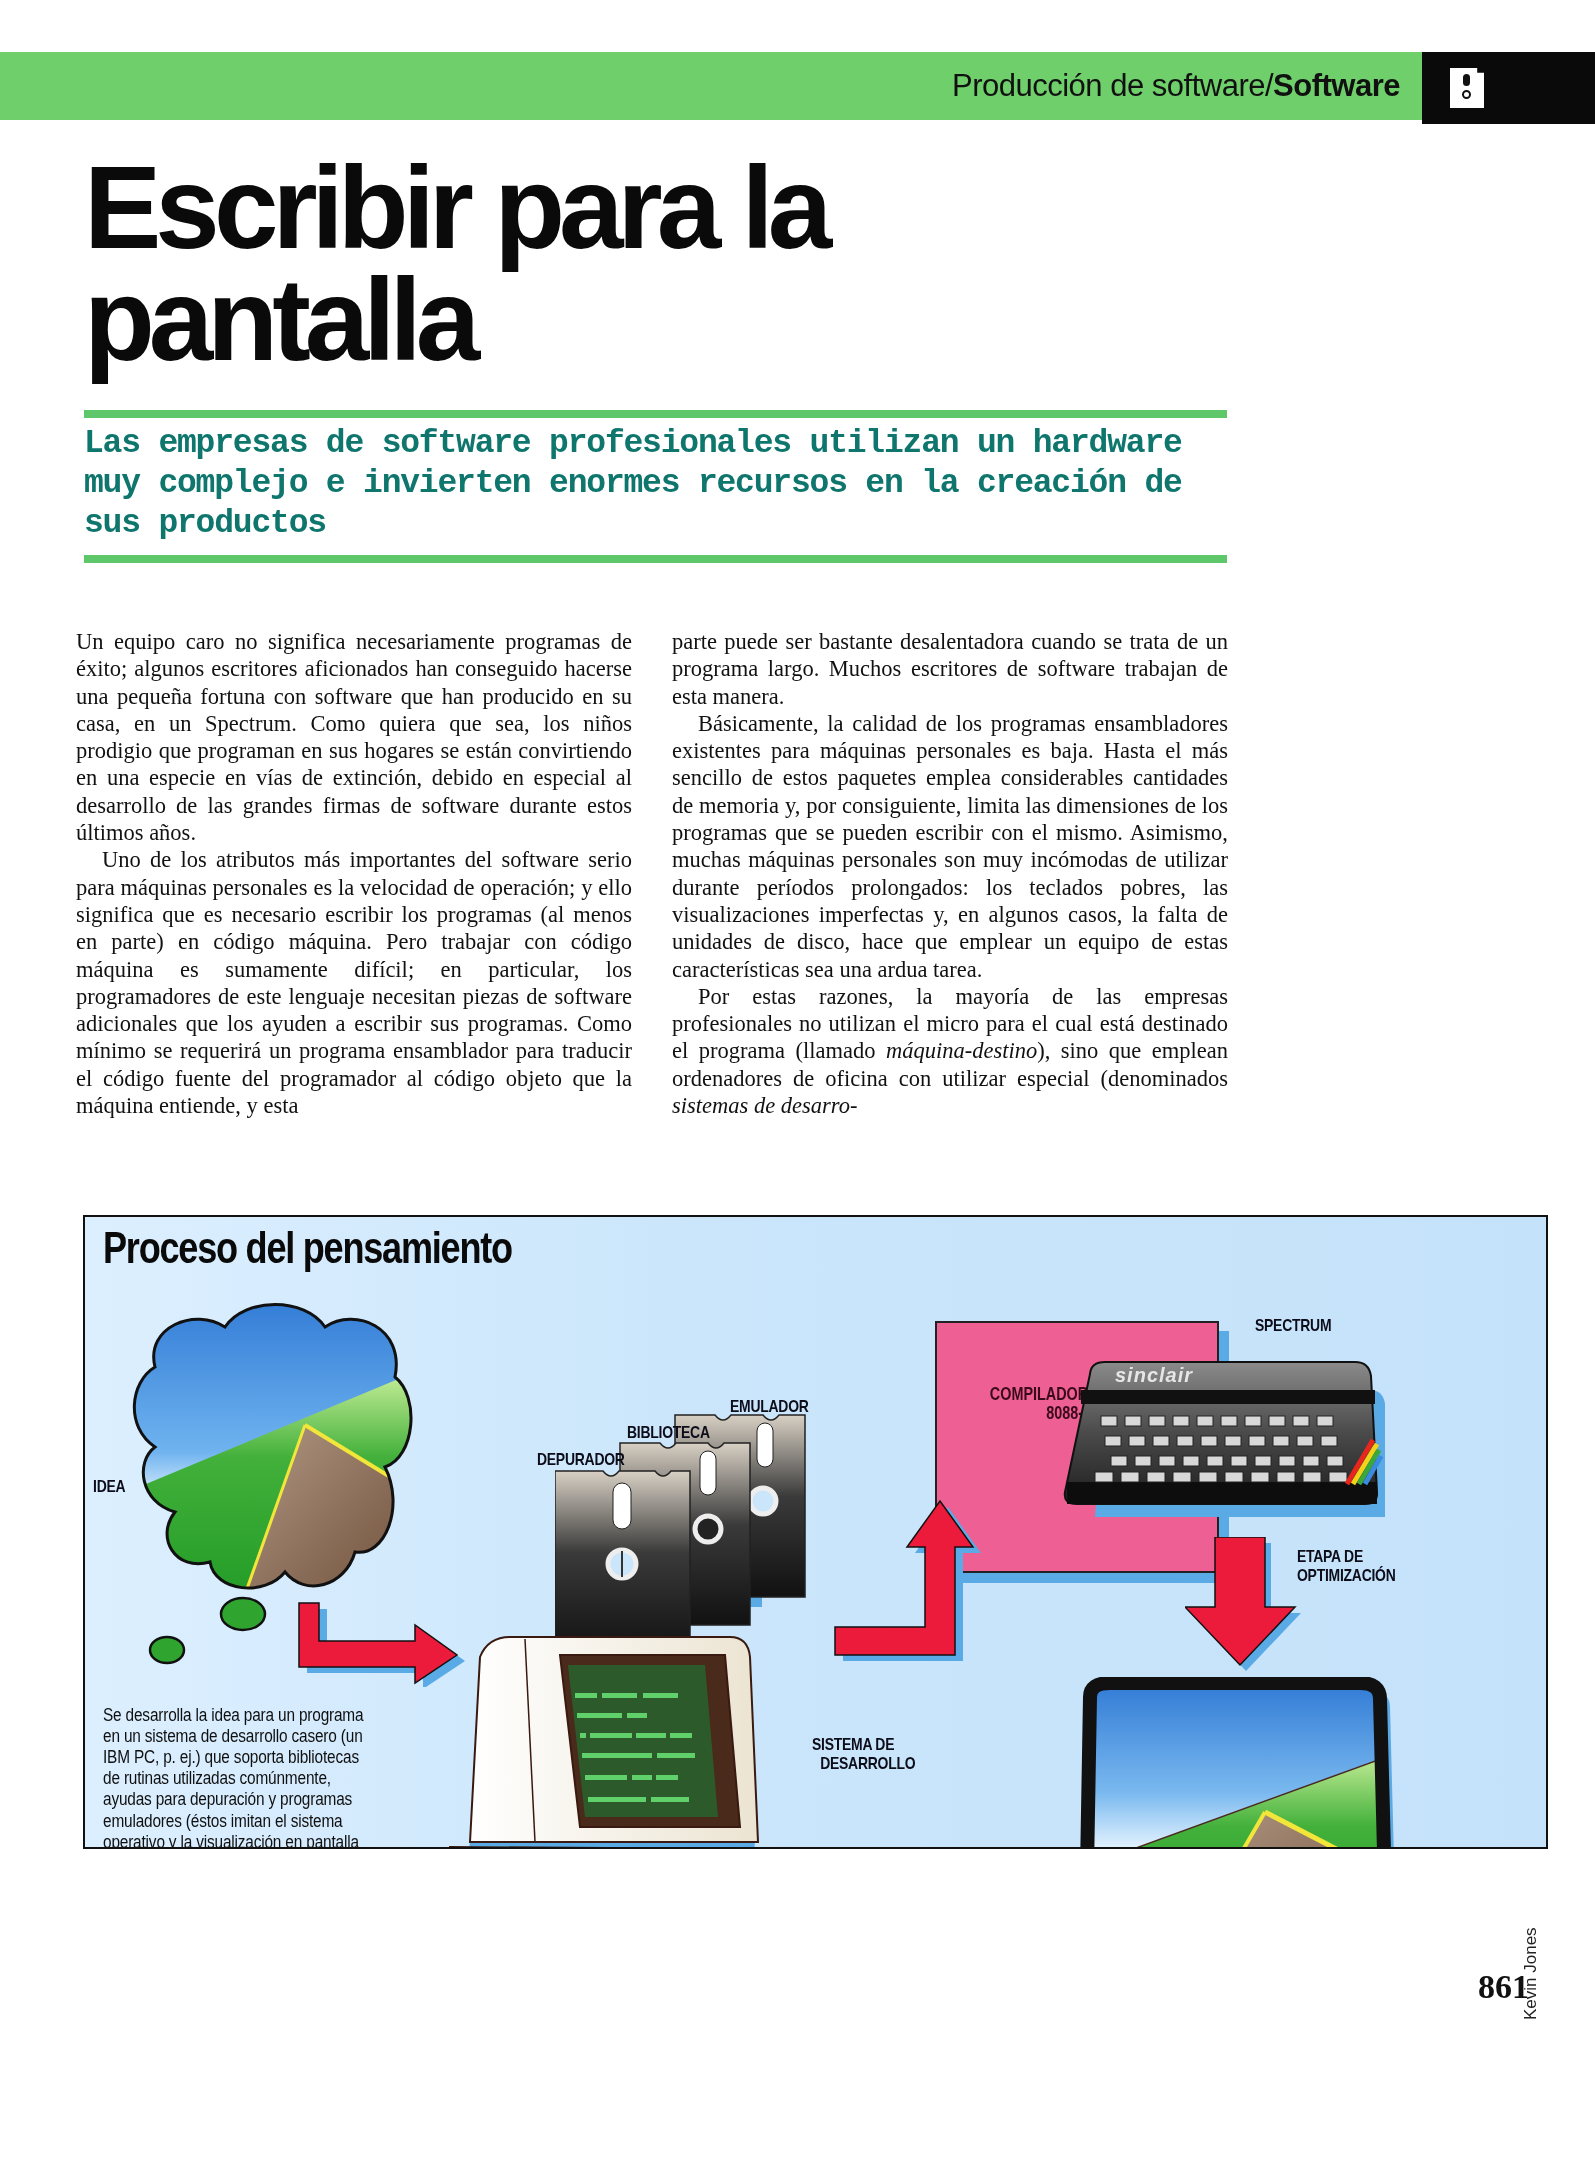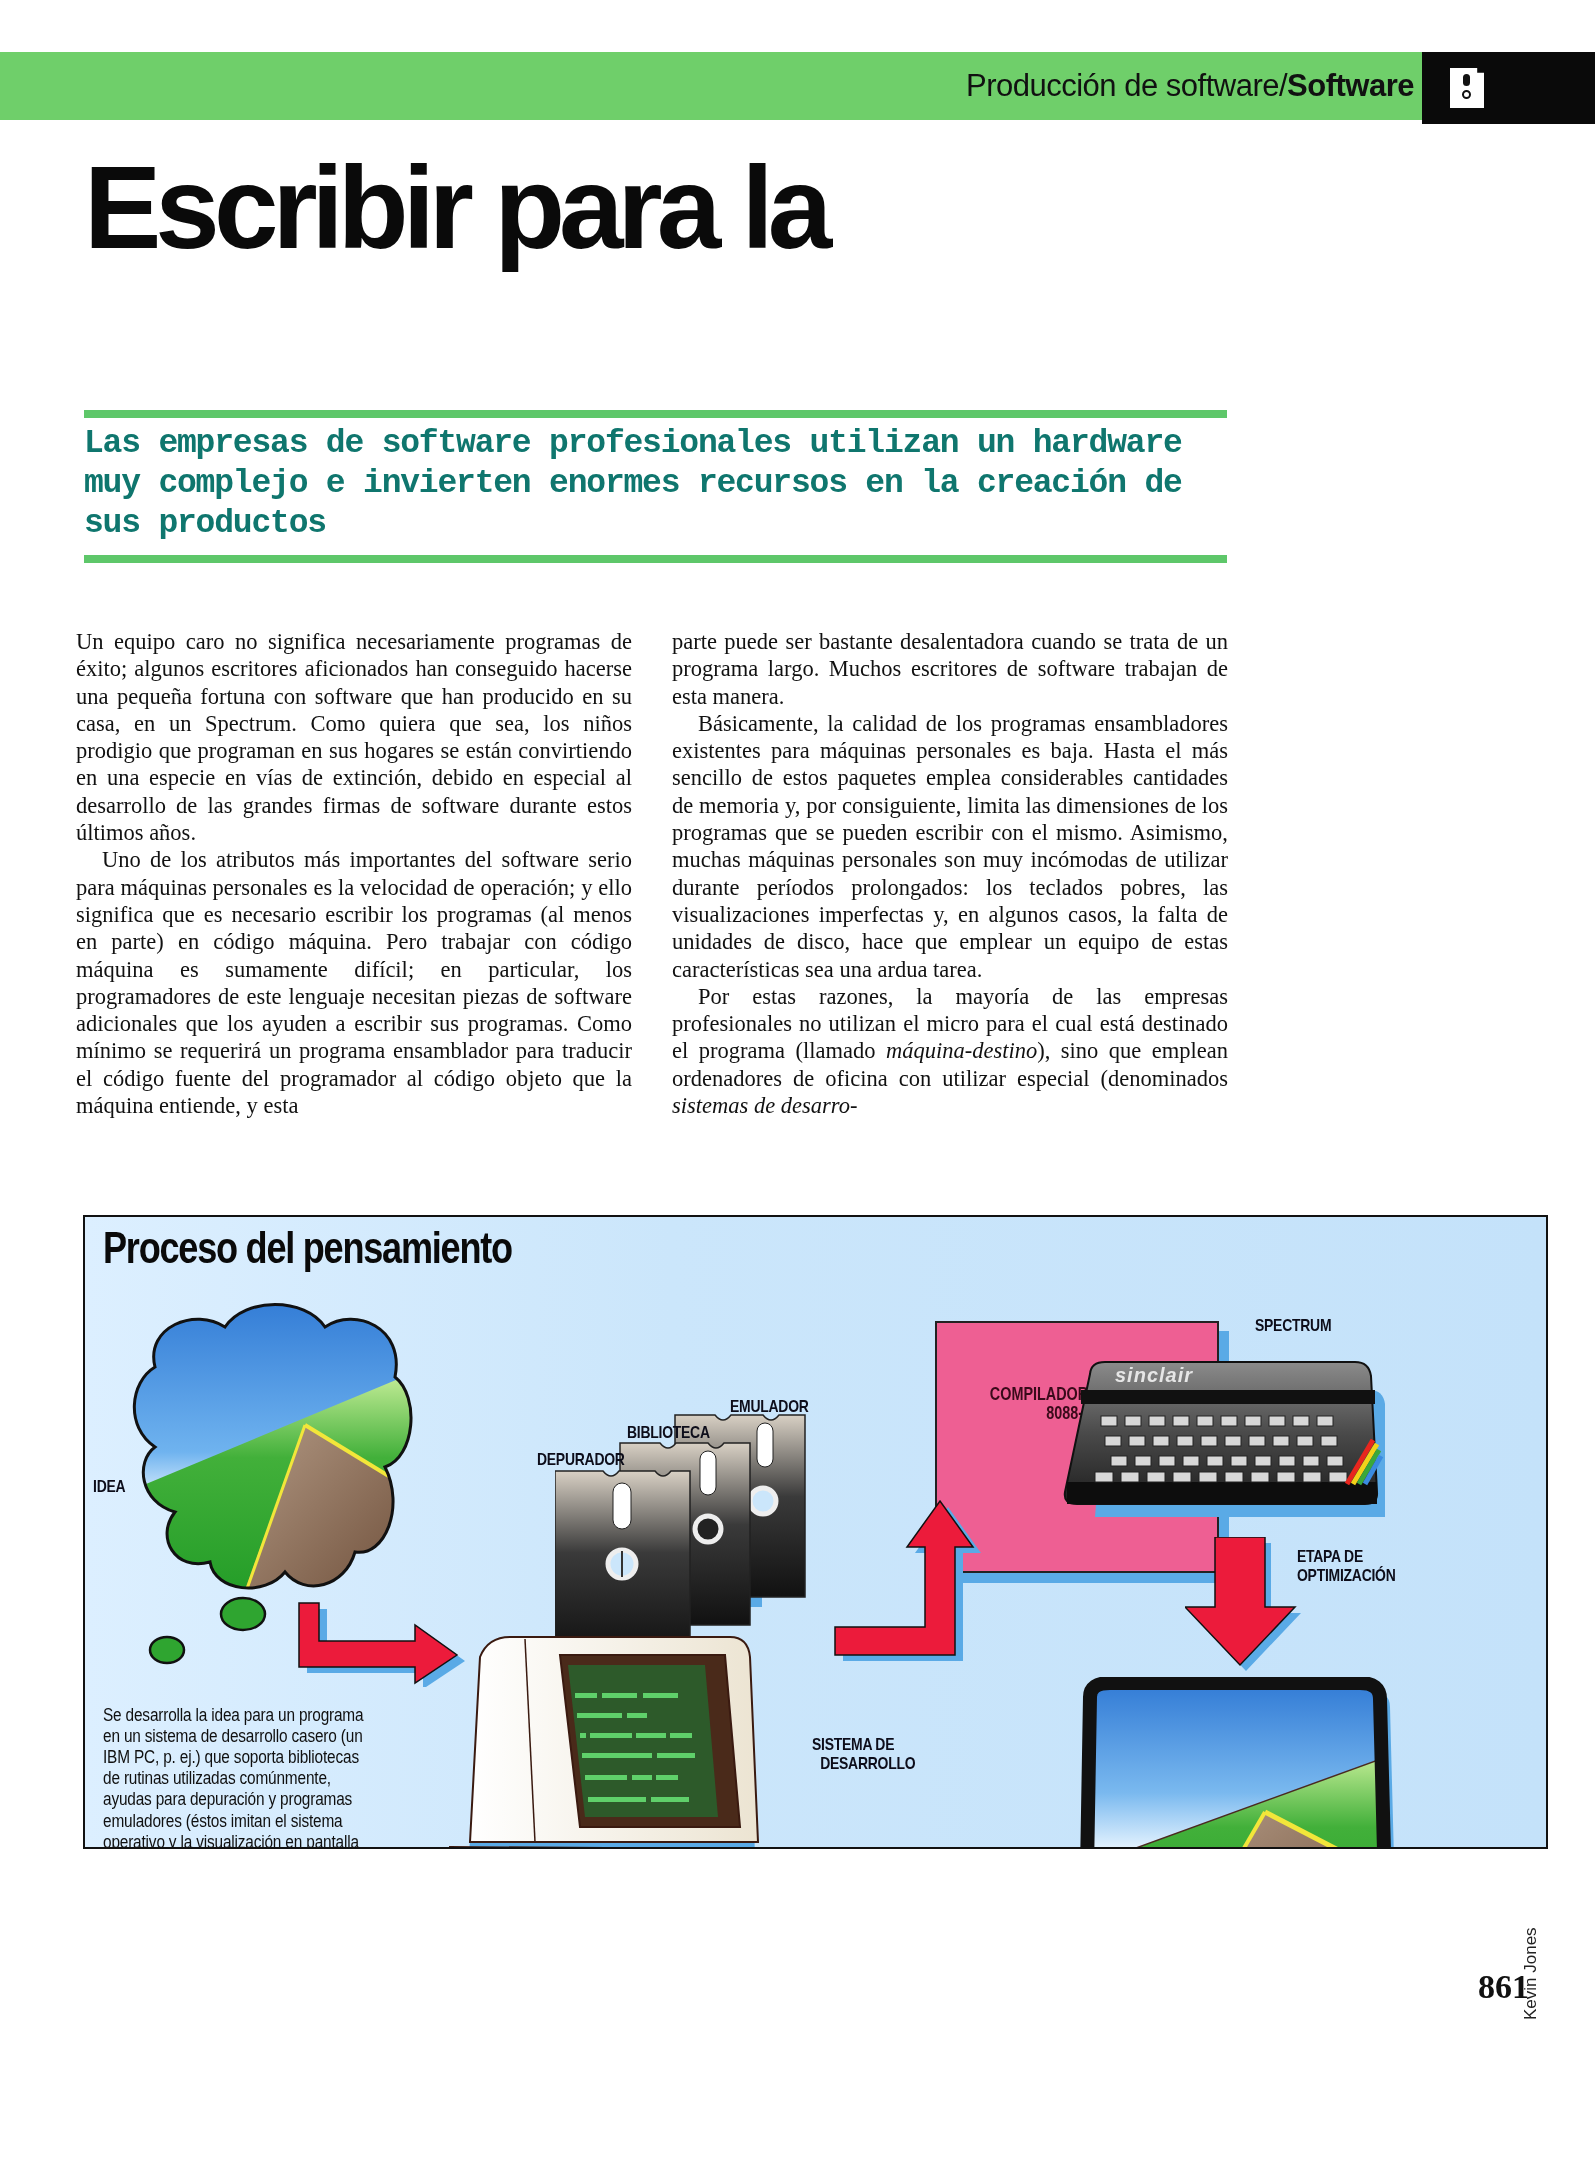--- a/index.html
+++ b/index.html
@@ -1,18 +1,18 @@
 <!DOCTYPE html>
 <html><head>
 <meta charset="utf-8">
 <style>
   html, body { margin:0; padding:0; }
   body { width:1595px; height:2160px; background:#ffffff; position:relative; overflow:hidden; font-family:"Liberation Serif", serif; color:#111; }
 
-  .header-bar { position:absolute; left:0; top:52px; width:1422px; height:68px; background:#6fcf6a;padding-left:14px; }
+  .header-bar { position:absolute; left:0; top:52px; width:1422px; height:68px; background:#6fcf6a; }
   .header-text { position:absolute; right:22px; top:16px; font-family:"Liberation Sans", sans-serif; font-size:31px; color:#111; letter-spacing:-0.5px; }
   .header-text b { font-weight:900; }
   .header-black { position:absolute; left:1422px; top:52px; width:173px; height:72px; background:#0a0a0a; }
   .disk-icon { position:absolute; left:28px; top:16px; width:34px; height:40px; background:#fff; clip-path:polygon(0 0, 80% 0, 80% 12%, 100% 12%, 100% 100%, 0 100%); }
   .disk-icon::before { content:""; position:absolute; left:13px; top:6px; width:7px; height:12px; background:#111; border-radius:4px; }
   .disk-icon::after { content:""; position:absolute; left:12px; top:22px; width:9px; height:9px; border:2px solid #111; border-radius:50%; box-sizing:border-box; }
 
   .title { position:absolute; left:84px; top:152px; width:1000px; font-family:Liberation Sans, sans-serif; font-weight:900; font-size:116px; line-height:112px; letter-spacing:-6px; color:#0a0a0a; margin:0; }
   .rule { position:absolute; left:84px; width:1143px; height:8px; background:#5ec76a; }
   .rule.r1 { top:410px; }
@@ -39,21 +39,21 @@
 </head>
 <body>
 
 <div class="header-bar">
   <div class="header-text"><span>Producción de software/</span><b>Software</b></div>
 </div>
 <div class="header-black">
   <div class="disk-icon"></div>
 </div>
 
-<h1 class="title"><span>Escribir para la</span><br></h1>
+<h1 class="title"><span>Escribir para la</span><br><span>pantalla</span></h1>
 
 <div class="rule r1"></div>
 <p class="subtitle">Las empresas de software profesionales utilizan un hardware muy complejo e invierten enormes recursos en la creación de sus productos</p>
 <div class="rule r2"></div>
 
 <div class="col left">
   <p>Un equipo caro no significa necesariamente programas de éxito; algunos escritores aficionados han conseguido hacerse una pequeña fortuna con software que han producido en su casa, en un Spectrum. Como quiera que sea, los niños prodigio que programan en sus hogares se están convirtiendo en una especie en vías de extinción, debido en especial al desarrollo de las grandes firmas de software durante estos últimos años.</p>
   <p class="indent">Uno de los atributos más importantes del software serio para máquinas personales es la velocidad de operación; y ello significa que es necesario escribir los programas (al menos en parte) en código máquina. Pero trabajar con código máquina es sumamente difícil; en particular, los programadores de este lenguaje necesitan piezas de software adicionales que los ayuden a escribir sus programas. Como mínimo se requerirá un programa ensamblador para traducir el código fuente del programador al código objeto que la máquina entiende, y esta</p>
 </div>
 <div class="col right">

